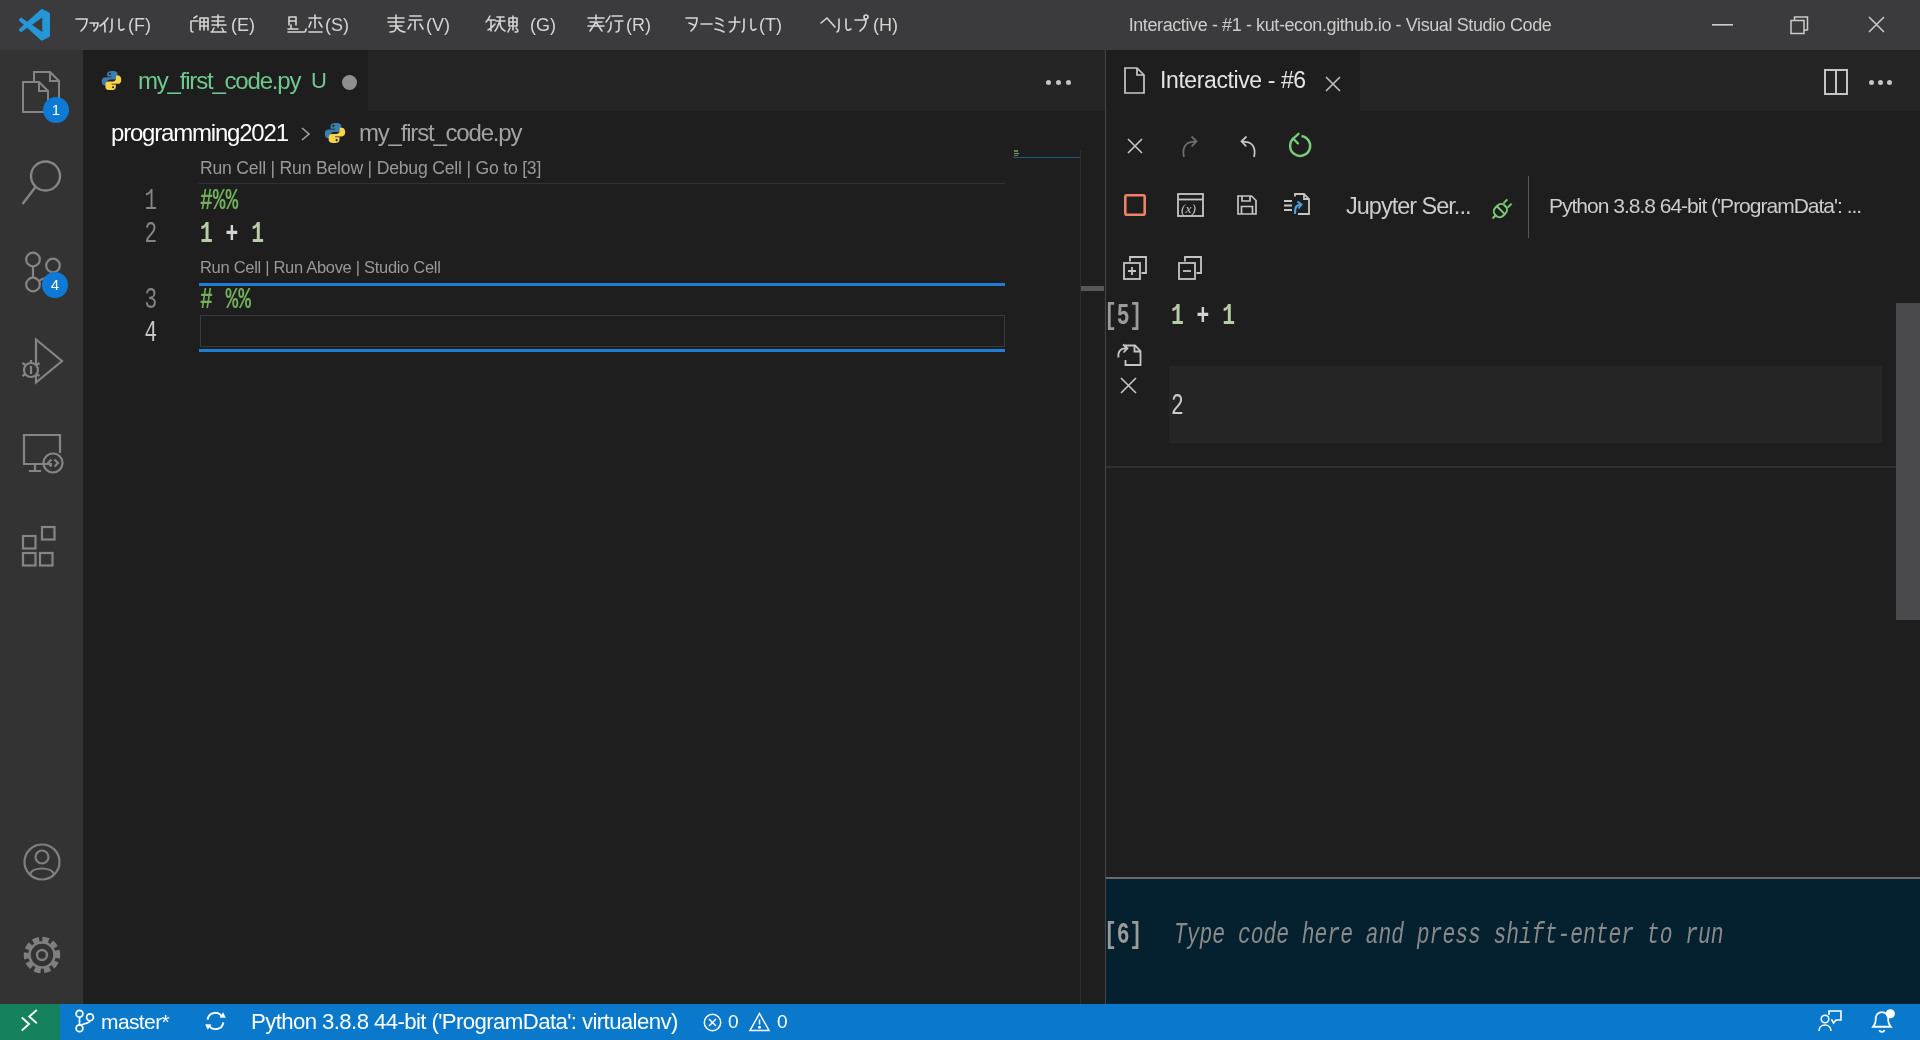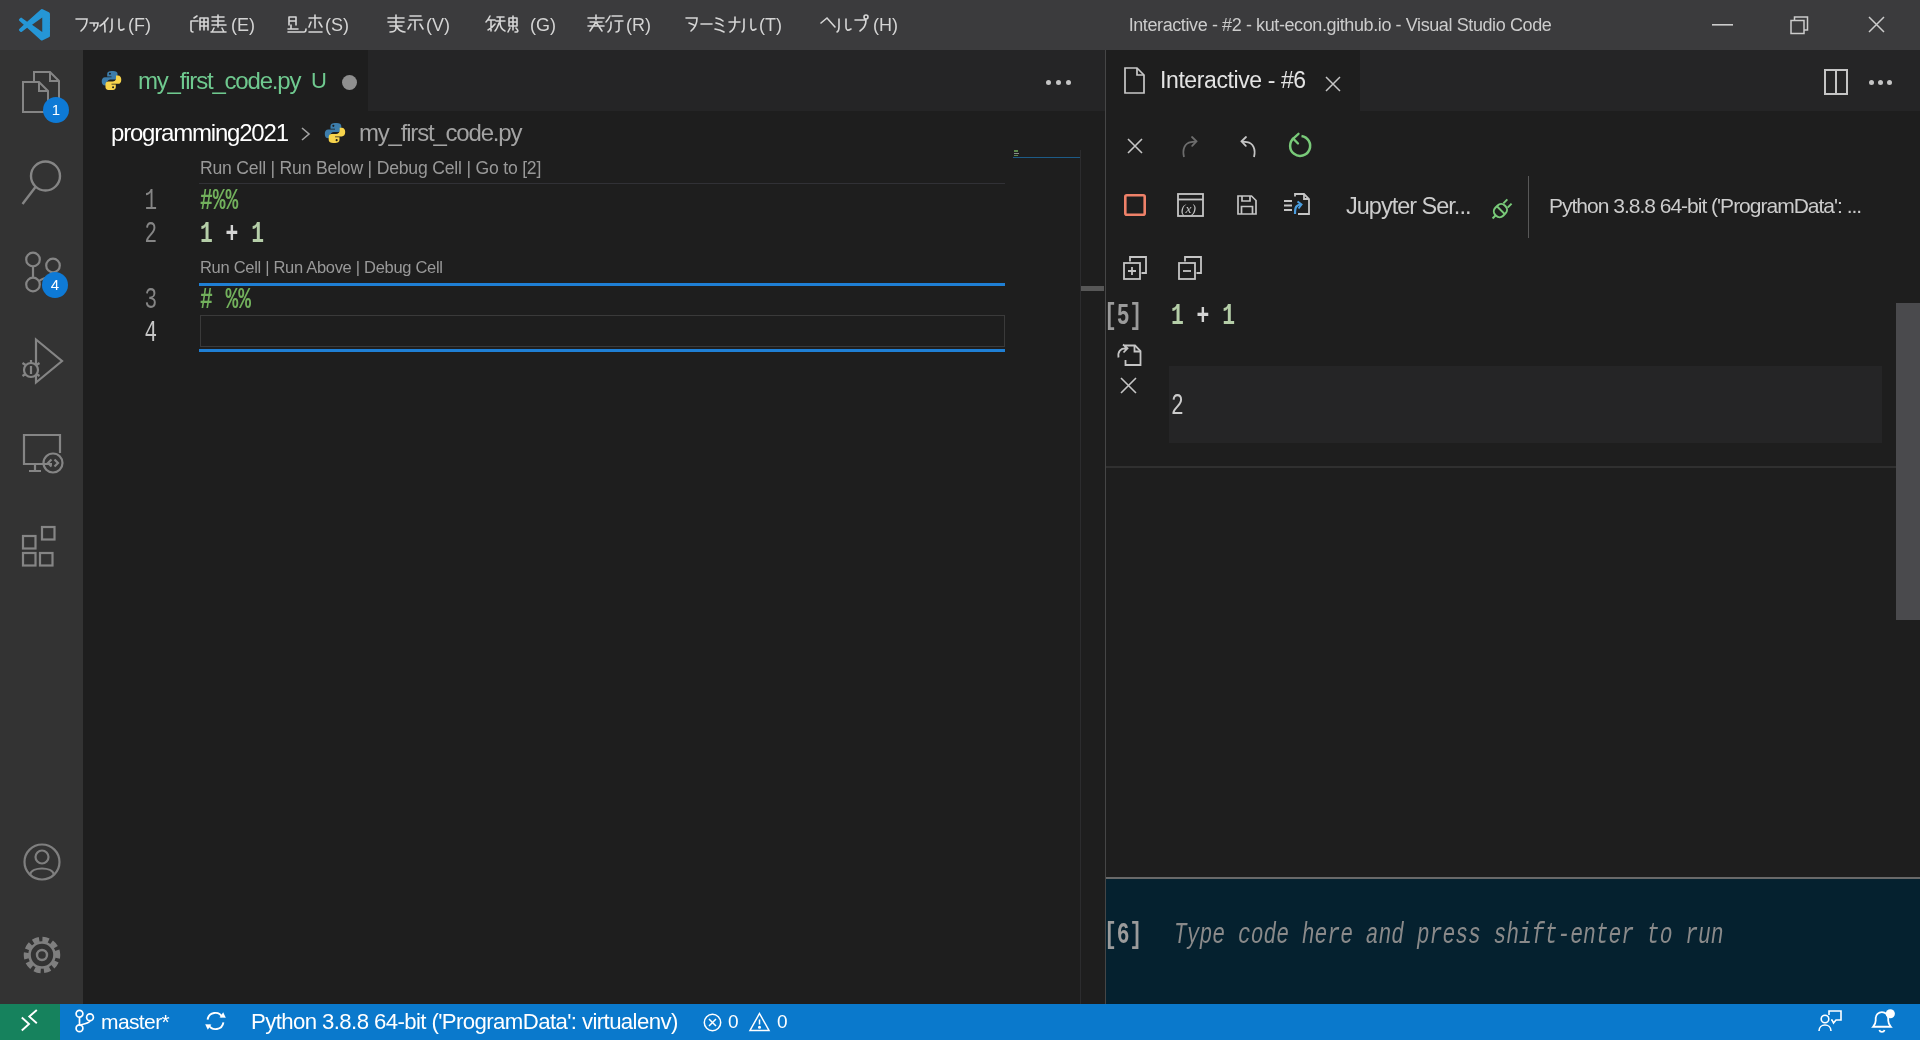--- a/index.html
+++ b/index.html
@@ -63,21 +63,21 @@
   <text x="74" y="17" fill="#d4d4d4" stroke="none" font-size="18">(T)</text>
     </g>
 
   <g transform="translate(745,0)">
       <path d="M1 9 l6 -5 8 9"></path>
       <path d="M19 5 v8 q0 4 -2 5 M26 5 v8 q0 5 5 2"></path>
       <path d="M35 6 h11 Q46 13 40 17 M44 3 a2 2 0 1 0 4 0 a2 2 0 1 0 -4 0"></path>
   <text x="53" y="17" fill="#d4d4d4" stroke="none" font-size="18">(H)</text>
     </g>
 </svg>
-<div class="a" style="left:1040px;top:0;width:600px;height:50px;line-height:50px;text-align:center;color:#cccccc;font-size:18px;letter-spacing:-0.4px">Interactive - #2 - kut-econ.github.io - Visual Studio Code</div>
+<div class="a" style="left:1040px;top:0;width:600px;height:50px;line-height:50px;text-align:center;color:#cccccc;font-size:18px;letter-spacing:-0.4px">Interactive - #1 - kut-econ.github.io - Visual Studio Code</div>
 
 <svg style="left:1712px;top:24px" width="22" height="2" viewBox="0 0 22 2">
     <rect width="21" height="1.6" fill="#cccccc"></rect>
   </svg>
 <svg style="left:1790px;top:16px" width="19" height="19" viewBox="0 0 19 19" fill="none" stroke="#cccccc" stroke-width="1.5">
   <rect x="1" y="4.5" width="13" height="13"></rect>
     <path d="M4.5 4.5 V1 h13 v13 h-3.5"></path>
 </svg>
 <svg style="left:1868px;top:16px" width="17" height="17" viewBox="0 0 17 17" stroke="#cccccc" stroke-width="1.5">
     <path d="M1 1 L16 16 M16 1 L1 16"></path>
@@ -155,21 +155,21 @@
     <path d="M16 11.6 c0 3.5 -7 2.5 -10.5 5"></path>
 </svg>
 <div class="a" style="left:101px;top:1004px;height:44px;line-height:36px;color:#fff;font-size:21px;letter-spacing:-0.6px">master*</div>
 
 <svg style="left:204px;top:1011px" width="23" height="20" viewBox="0 0 23 20" fill="none" stroke="#ffffff" stroke-width="1.9">
   <path d="M3.6 8.6 A7.8 7.8 0 0 1 18.3 6.2"></path>
   <path d="M19.4 11.4 A7.8 7.8 0 0 1 4.7 13.8"></path>
   <polygon points="21.8,6.8 15.6,6.6 19.2,1.2" fill="#ffffff" stroke="none"></polygon>
   <polygon points="1.2,13.2 7.4,13.4 3.8,18.8" fill="#ffffff" stroke="none"></polygon>
 </svg>
-<div class="a" style="left:251px;top:1004px;height:36px;line-height:36px;color:#fff;font-size:22.2px;letter-spacing:-0.6px">Python 3.8.8 64-bit ('ProgramData': virtualenv)</div>
+<div class="a" style="left:251px;top:1004px;height:36px;line-height:36px;color:#fff;font-size:22.2px;letter-spacing:-0.6px">Python 3.8.8 44-bit ('ProgramData': virtualenv)</div>
 
 <svg style="left:703px;top:1013px" width="19" height="19" viewBox="0 0 19 19" fill="none" stroke="#ffffff" stroke-width="1.5">
   <circle cx="9.5" cy="9.5" r="8.2"></circle>
     <path d="M6 6 l7 7 M13 6 l-7 7"></path>
 </svg>
 <div class="a" style="left:728px;top:1004px;height:36px;line-height:36px;color:#fff;font-size:19px">0</div>
 <svg style="left:749px;top:1012px" width="21" height="20" viewBox="0 0 21 20" fill="none" stroke="#ffffff" stroke-width="1.5">
   <path d="M10.5 1.5 L20 18.5 H1 z"></path>
     <path d="M10.5 7.5 v5"></path>
     <circle cx="10.5" cy="15.3" r="0.8" fill="#fff"></circle>
@@ -205,27 +205,27 @@
 <div class="a" style="left:111px;top:111px;height:44px;line-height:44px;color:#ffffff;font-size:24px;letter-spacing:-1.2px">programming2021</div>
 <svg style="left:299px;top:127px" width="12" height="14" viewBox="0 0 12 14" fill="none" stroke="#a3a3a3" stroke-width="1.6">
     <path d="M3 1 l7 6 -7 6"></path>
   </svg>
 <svg style="left:323px;top:121px" width="24" height="24" viewBox="0 0 48 48">
   <path fill-rule="evenodd" fill="#3d7dab" d="M23.8 4c-5 0-8.8 2-8.8 6v5.5h9v1.5H10.6C6 17 3.6 20.5 3.6 25.8s2.4 8.7 7 8.7h4v-5.6c0-4 3.2-7 7.2-7h9c3.4 0 5.8-2.6 5.8-6v-5.9c0-4-3.9-6-8.8-6h-4zm-3.1 3.6a2.1 2.1 0 1 1 0 4.2 2.1 2.1 0 0 1 0-4.2z"></path>
   <path fill-rule="evenodd" fill="#f7d44c" d="M24.2 44c5 0 8.8-2 8.8-6v-5.5h-9V31h13.4c4.6 0 7-3.5 7-8.8s-2.4-8.7-7-8.7h-4v5.6c0 4-3.2 7-7.2 7h-9c-3.4 0-5.8 2.6-5.8 6v5.9c0 4 3.9 6 8.8 6h4zm3.1-3.6a2.1 2.1 0 1 1 0-4.2 2.1 2.1 0 0 1 0 4.2z"></path>
 </svg>
 <div class="a" style="left:359px;top:111px;height:44px;line-height:44px;color:#a3a3a3;font-size:24px;letter-spacing:-1.2px">my_first_code.py</div>
 
-<div class="a" style="left:200px;top:152px;height:33px;line-height:33px;color:#999999;font-size:17.6px;letter-spacing:-0.2px">Run Cell | Run Below | Debug Cell | Go to [2]</div>
+<div class="a" style="left:200px;top:152px;height:33px;line-height:33px;color:#999999;font-size:17.6px;letter-spacing:-0.2px">Run Cell | Run Below | Debug Cell | Go to [3]</div>
 <div class="a" style="left:199px;top:183px;width:806px;height:1px;background:#313136"></div>
 <div class="a mono" style="left:143px;top:185px;width:14px;height:33px;line-height:33px;color:#858585;font-size:21px;text-align:right">1</div>
 <div class="a mono" style="left:200px;top:185px;height:33px;line-height:33px;color:#72b05c;font-size:21.3px;font-weight:bold">#%%</div>
 <div class="a mono" style="left:143px;top:218px;width:14px;height:33px;line-height:33px;color:#858585;font-size:21px;text-align:right">2</div>
 <div class="a mono" style="left:200px;top:218px;height:33px;line-height:33px;font-size:21.3px;font-weight:bold"><span style="color:#b5cea8">1</span><span style="color:#d4d4d4"> + </span><span style="color:#b5cea8">1</span></div>
-<div class="a" style="left:200px;top:251px;height:33px;line-height:33px;color:#999999;font-size:16.5px;letter-spacing:-0.3px">Run Cell | Run Above | Debug Cell</div>
+<div class="a" style="left:200px;top:251px;height:33px;line-height:33px;color:#999999;font-size:16.5px;letter-spacing:-0.3px">Run Cell | Run Above | Studio Cell</div>
 <div class="a" style="left:199px;top:283px;width:806px;height:2.5px;background:#1f7fd4"></div>
 <div class="a mono" style="left:143px;top:284px;width:14px;height:33px;line-height:33px;color:#858585;font-size:21px;text-align:right">3</div>
 <div class="a mono" style="left:200px;top:284px;height:33px;line-height:33px;color:#72b05c;font-size:21.3px;font-weight:bold"># %%</div>
 <div class="a mono" style="left:143px;top:317px;width:14px;height:33px;line-height:33px;color:#c6c6c6;font-size:21px;text-align:right">4</div>
 <div class="a" style="left:200px;top:315px;width:805px;height:32px;border:1px solid #3a3a3a"></div>
 <div class="a" style="left:199px;top:349px;width:806px;height:2.5px;background:#1f7fd4"></div>
 
 <div class="a" style="left:1014px;top:150px;width:4px;height:2px;background:#5d8a4d"></div>
 <div class="a" style="left:1014px;top:153px;width:5px;height:1px;background:#8a8a8a"></div>
 <div class="a" style="left:1014px;top:155px;width:4px;height:1px;background:#5d8a4d"></div>

